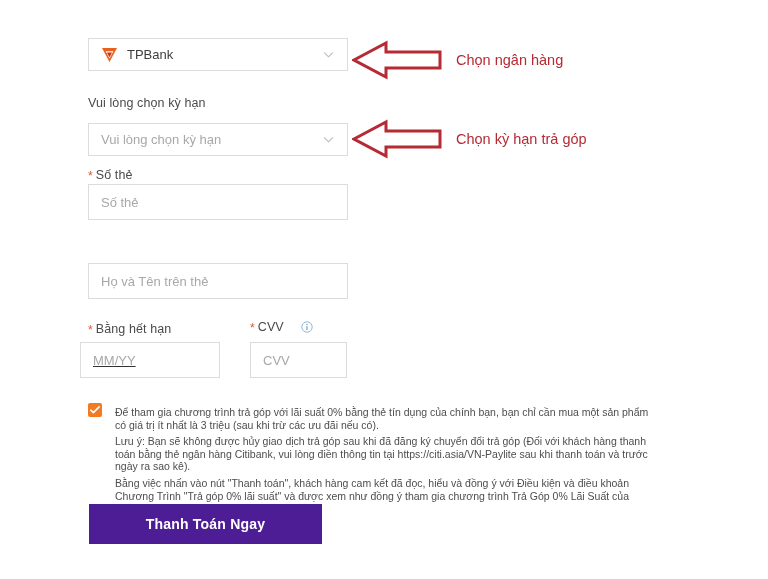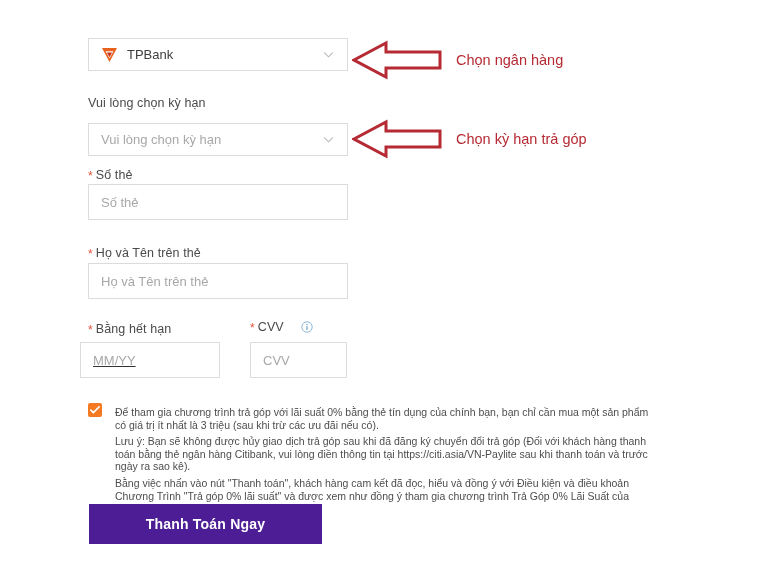--- a/index.html
+++ b/index.html
@@ -208,23 +208,20 @@
 
   <div id="cardno-label" class="field-label">
     <span class="req-star">*</span><span>Số thẻ</span>
   </div>
   <div id="cardno-wrap">
     <div class="control">
       <span class="placeholder">Số thẻ</span>
     </div>
   </div>
 
-  <div id="holder-label" class="field-label">
-    <span class="req-star">*</span><span>Họ và Tên trên thẻ</span>
-  </div>
   <div id="holder-wrap">
     <div class="control">
       <span class="placeholder">Họ và Tên trên thẻ</span>
     </div>
   </div>
 
   <div id="exp-label" class="field-label">
     <span class="req-star">*</span><span>Bằng hết hạn</span>
   </div>
   <div id="exp-wrap">

